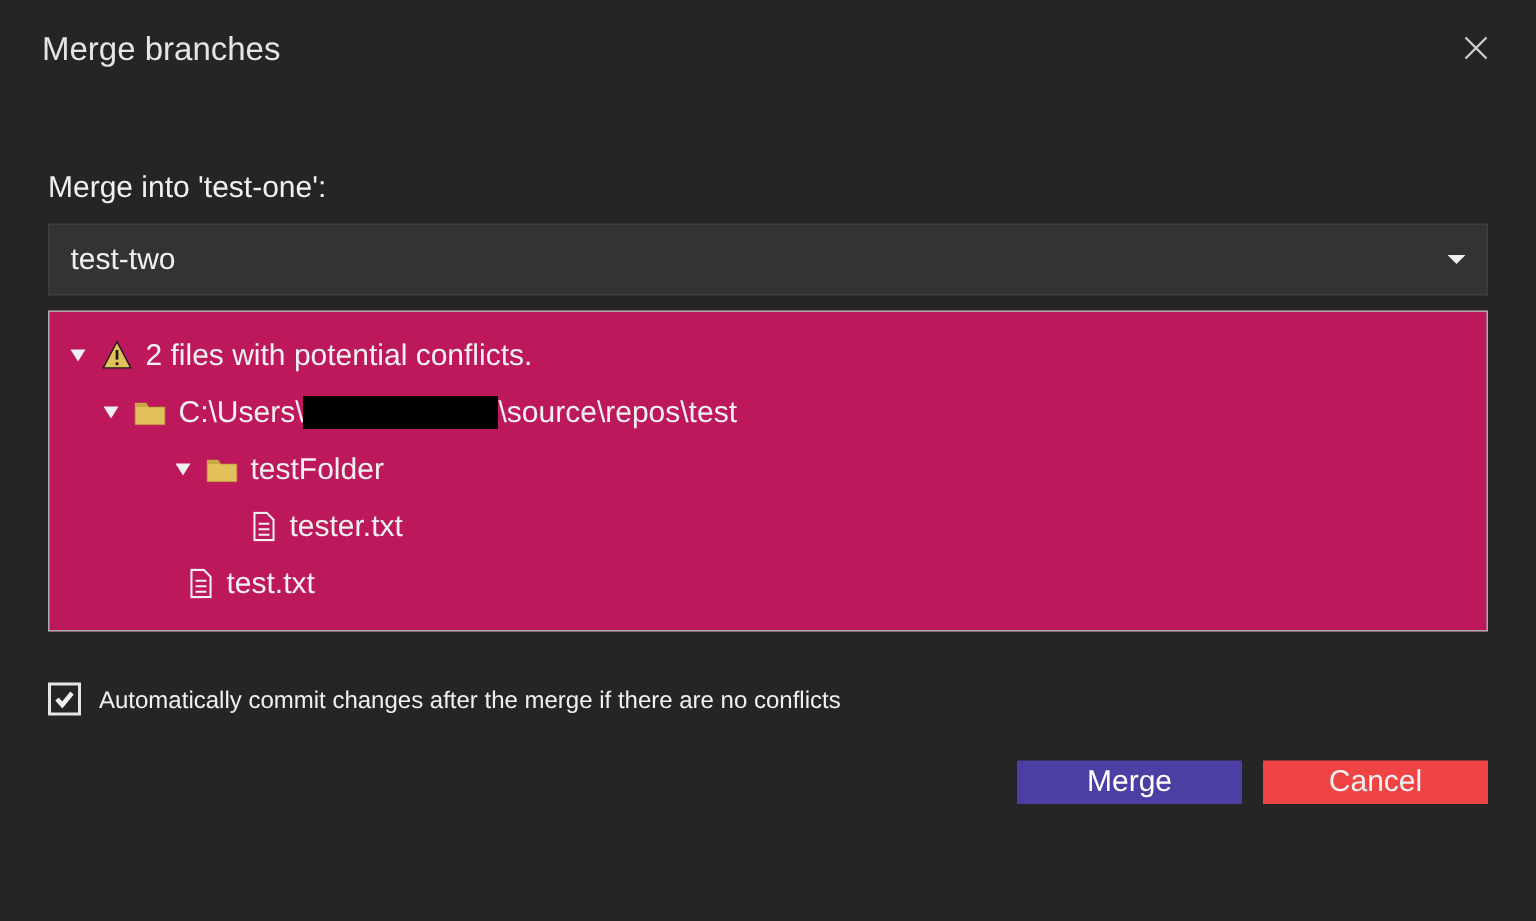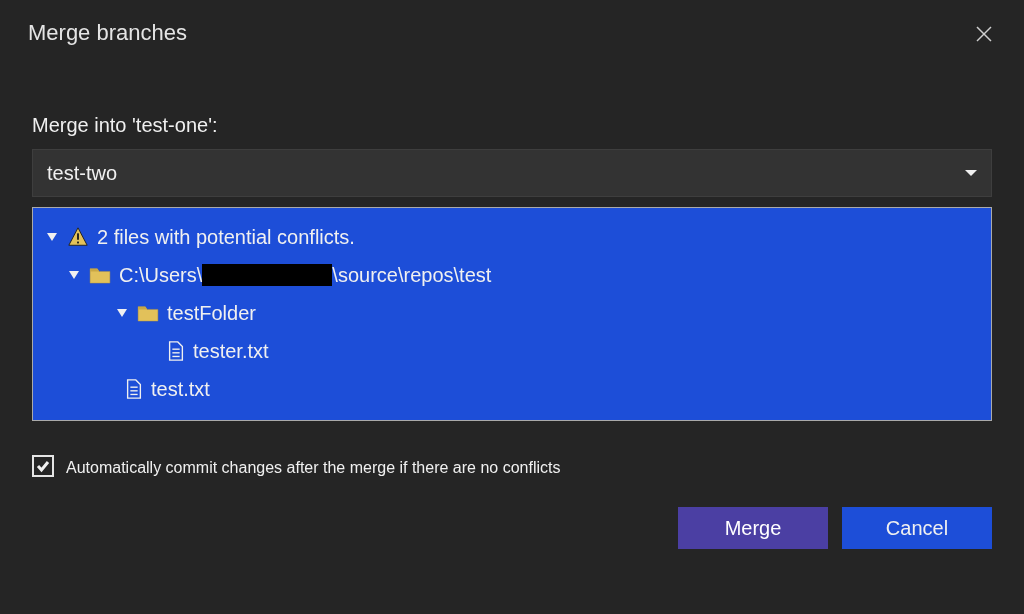--- a/index.html
+++ b/index.html
@@ -6,21 +6,21 @@
   body {
     background: #252525;
     width: 1024px;
     height: 614px;
     font-family: "Segoe UI", Arial, sans-serif;
     color: #f0f0f0;
     overflow: hidden;
   }
   .titlebar {
     display: flex;
-    align-items: flex-end;
+    align-items: flex-start;
     justify-content: space-between;
     padding: 20px 28px 20px 28px;
   }
   .title {
     font-size: 22px;
     font-weight: 400;
     color: #e5e5e5;
   }
   .close {
     width: 24px; height: 24px;
@@ -54,21 +54,21 @@
   .dropdown .caret {
     width: 0; height: 0;
     border-left: 6px solid transparent;
     border-right: 6px solid transparent;
     border-top: 6px solid #f0f0f0;
   }
   .treebox {
     border: 1px solid #aaaaaa;
     margin-top: 10px;
     padding: 10px 10px 12px 10px;
-    background: #1d4ed8;
+    background: #be185d;
   }
   .tree-row {
     display: flex;
     align-items: center;
     height: 38px;
     font-size: 20px;
     gap: 8px;
   }
   .lvl0 { padding-left: 4px; }
   .lvl1 { padding-left: 26px; }
@@ -119,30 +119,30 @@
   }
   .chk svg { width: 14px; height: 14px; stroke: #f0f0f0; stroke-width: 3; fill: none; }
   .button-row {
     display: flex;
     justify-content: flex-end;
     gap: 14px;
     margin-top: 30px;
   }
   .btn {
     width: 150px;
-    height: 42px;
+    height: 29px;
     display: flex;
     align-items: center;
     justify-content: center;
     font-size: 20px;
     cursor: pointer;
     border: none;
   }
   .btn-primary { background: #4b3fa3; color: #fff; }
-  .btn-secondary { background: #1d4ed8; color: #f0f0f0; }
+  .btn-secondary { background: #ef4444; color: #f0f0f0; }
 </style>
 </head>
 <body>
 
 <div class="titlebar">
   <div class="title">Merge branches</div>
   <div class="close">
     <svg viewBox="0 0 18 18">
         <line x1="2" y1="2" x2="16" y2="16"></line>
         <line x1="16" y1="2" x2="2" y2="16"></line>

